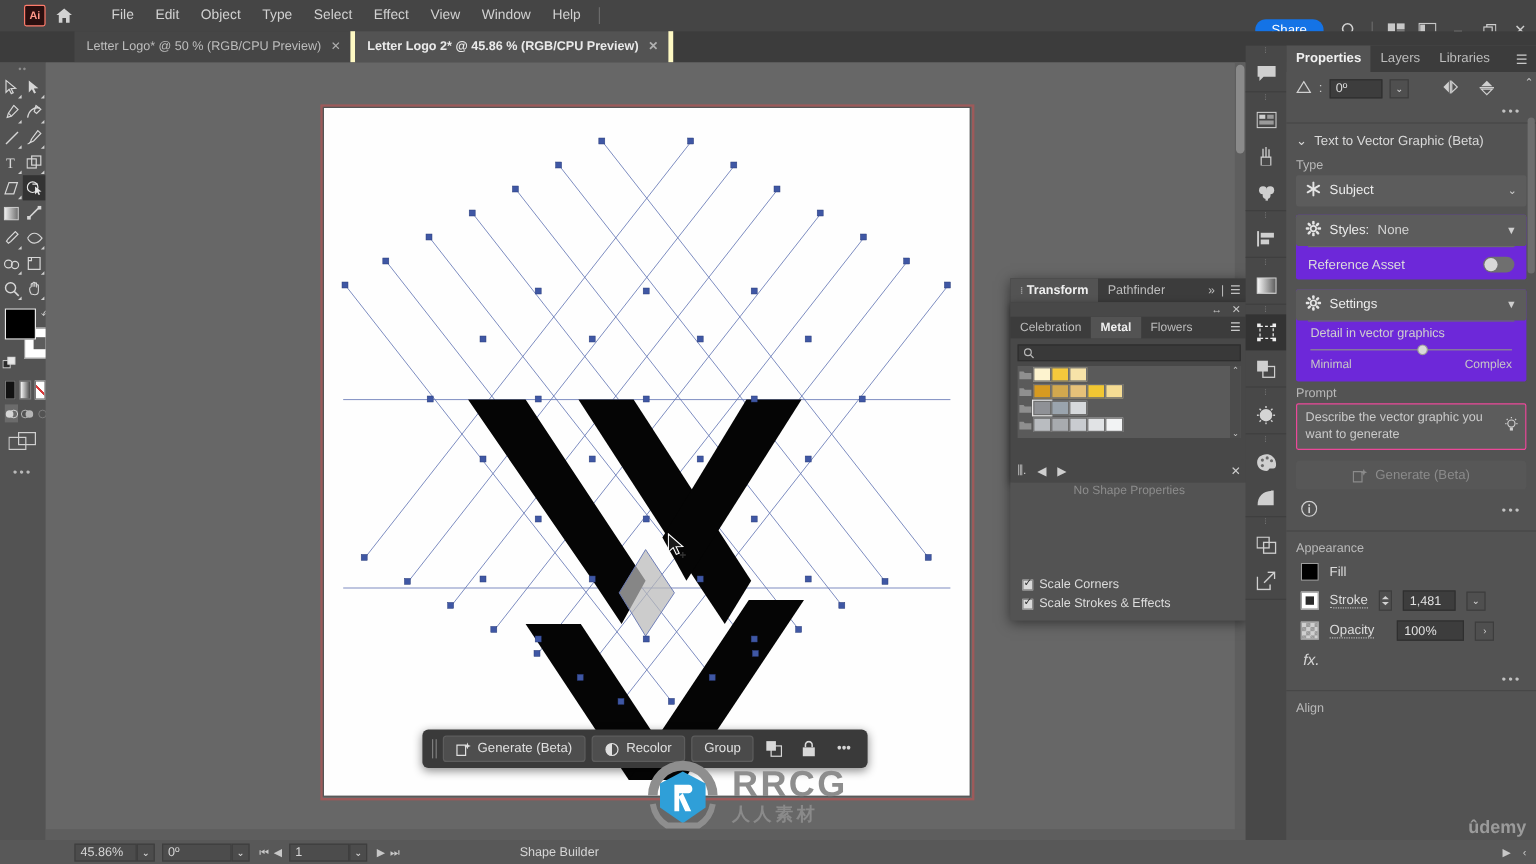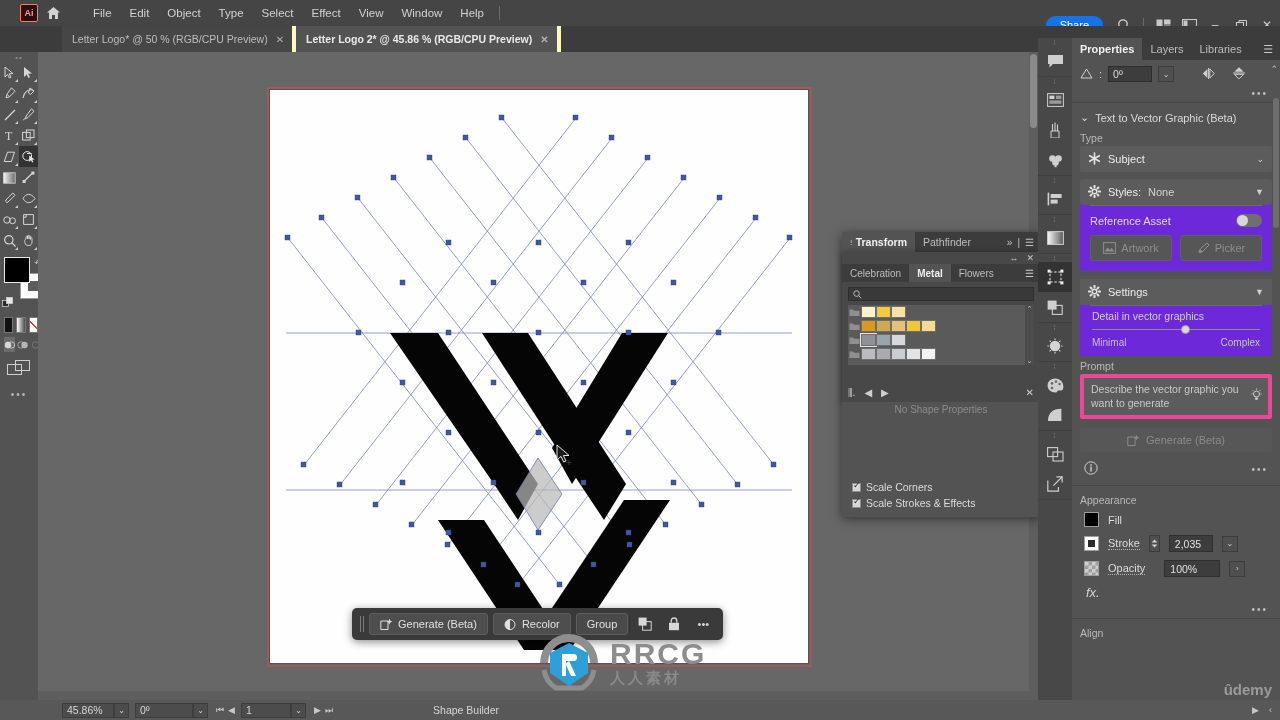--- a/index.html
+++ b/index.html
@@ -152,21 +152,21 @@
   .toggle i { position:absolute; left:1px; top:1px; width:11px; height:11px; border-radius:50%; background:#d8d8d8; }
   .btnrow { display:flex; gap:8px; padding:2px 10px 10px; }
   .gbtn { flex:1; height:26px; background:#565656; border:1px solid #5f5f5f; border-radius:3px;
      display:flex; align-items:center; justify-content:center; gap:5px; font-size:11px; color:#8e8e8e; }
   .sliderwrap { padding:4px 12px 8px; }
   .slabel { font-size:10.5px; color:#cfcfcf; margin-bottom:7px; }
   .track { height:1px; background:#8d8d8d; position:relative; }
   .knob { position:absolute; left:53%; top:-4px; width:9px; height:9px; border-radius:50%;
      background:#d9d9d9; border:1px solid #9a9a9a; }
   .sends { display:flex; justify-content:space-between; font-size:10px; color:#c6c6c6; margin-top:7px; }
-  .promptbox { margin:0 8px; background:#5c5c5c; border:4px solid #ec4899; border-radius:2px;
+  .promptbox { margin:0 8px; background:#5c5c5c; border:1px solid #ec4899; border-radius:2px;
      min-height:34px; padding:5px 24px 5px 7px; font-size:10.5px; color:#cacaca;
      line-height:1.3; position:relative; }
   .promptbox .bulb { position:absolute; right:5px; top:10px; }
   .genbtn { margin:9px 8px 0; height:24px; background:#575757; border-radius:3px;
      display:flex; align-items:center; justify-content:center; gap:6px; font-size:11px; color:#8b8b8b; }
   .infrow { display:flex; align-items:center; padding:9px 12px 6px; }
   .infrow .dots { margin-left:auto; color:#c2c2c2; letter-spacing:2px; font-size:10px; }
   .approw { display:flex; align-items:center; gap:9px; padding:4px 12px; font-size:11px; color:#dcdcdc; }
   .chip { width:15px; height:15px; border:1px solid #9d9d9d; }
   .chip.black { background:#000; }
@@ -897,36 +897,20 @@
         <span style="color:#d2d2d2;">None</span>
         <span class="caret">▼</span>
       </div>
       <div style="height:1px;background:#6b6b6b;margin:0 10px;"></div>
       <div class="togglerow">
         <span>Reference Asset</span>
         <span class="toggle">
             <i></i>
           </span>
       </div>
-      <div class="btnrow">
-        <div class="gbtn">
-          <svg width="13" height="12" viewBox="0 0 13 12">
-              <rect x="0.6" y="0.6" width="11.8" height="10.8" fill="none" stroke="#8e8e8e" stroke-width="1"></rect>
-              <path d="M1.6 9.4 L4.6 5.4 L6.8 8 L8.6 6 L11.4 9.4 Z" fill="#8e8e8e"></path>
-            </svg>
-          <span>Artwork</span>
-        </div>
-        <div class="gbtn">
-          <svg width="13" height="12" viewBox="0 0 13 12">
-              <path d="M10 1 L12 3 L6 9 L3.6 10.6 L2 9 L3.6 6.6 Z" fill="none" stroke="#8e8e8e" stroke-width="1"></path>
-              <circle cx="3.2" cy="9.4" r="1.6" fill="#8e8e8e"></circle>
-            </svg>
-          <span>Picker</span>
-        </div>
-      </div>
     </div>
 
     <div style="height:8px;"></div>
     <div class="card">
       <div class="selectrow" style="margin:0;">
         <span>
           <svg width="13" height="13" viewBox="0 0 13 13">
               <circle cx="6.5" cy="6.5" r="2.3" fill="none" stroke="#e4e4e4" stroke-width="1.4"></circle>
               <g stroke="#e4e4e4" stroke-width="2.1" stroke-linecap="round">
                 <line x1="6.5" y1="0.9" x2="6.5" y2="2.2"></line>
@@ -1004,21 +988,21 @@
         </span>
       <span class="dotted">Stroke</span>
       <span class="stepper">
         <svg width="7" height="4" viewBox="0 0 7 4">
             <path d="M3.5 0.6 L6.4 3.4 H0.6 Z" fill="#d0d0d0"></path>
           </svg>
         <svg width="7" height="4" viewBox="0 0 7 4">
             <path d="M3.5 3.4 L0.6 0.6 H6.4 Z" fill="#d0d0d0"></path>
           </svg>
       </span>
-      <span class="valfield">2,035</span>
+      <span class="valfield">1,481</span>
       <span class="drop">⌄</span>
     </div>
     <div class="approw">
       <span class="chip opa"></span>
       <span class="dotted">Opacity</span>
       <span class="valfield" style="min-width:56px;margin-left:10px;">100%</span>
       <span class="drop">›</span>
     </div>
     <div style="padding:4px 14px;font-size:13px;font-style:italic;color:#d4d4d4;">fx.</div>
     <div class="dots3">•••</div>

